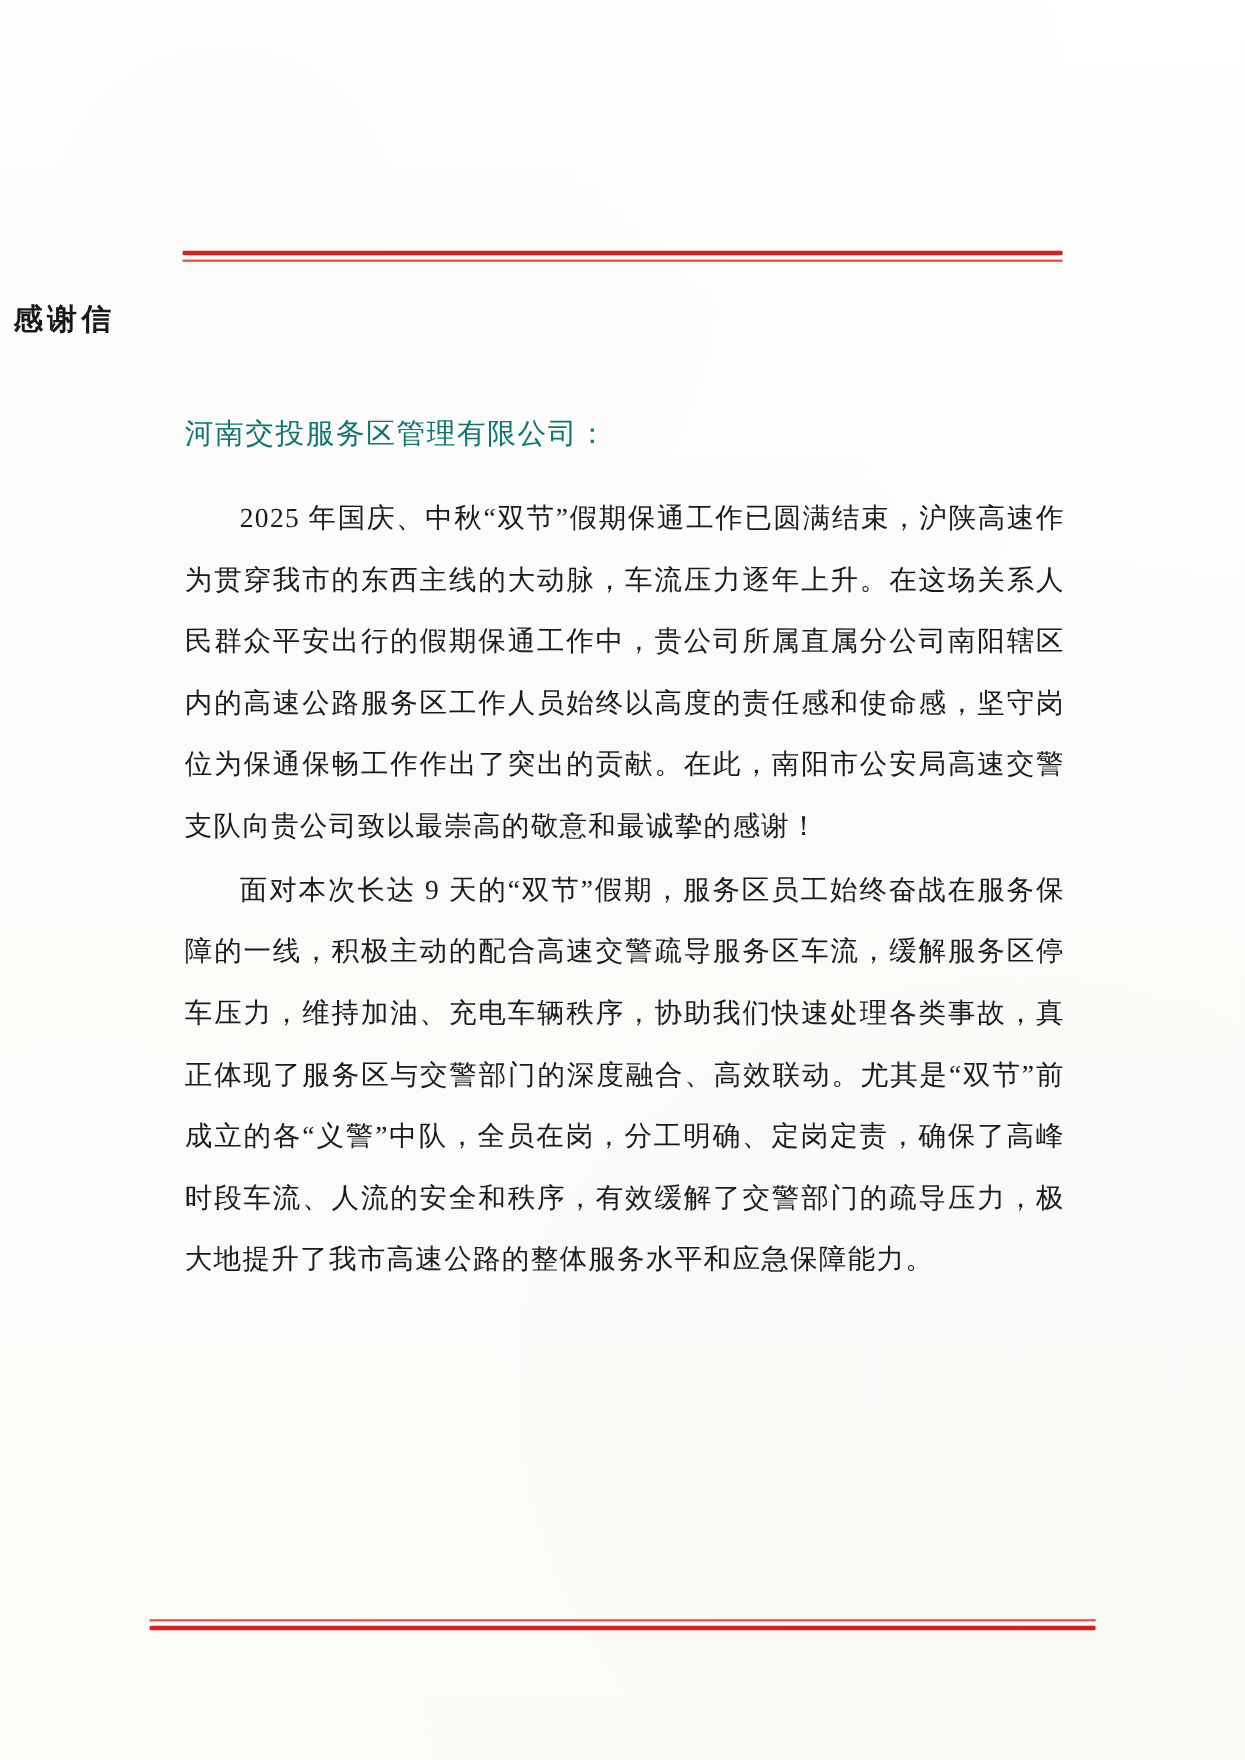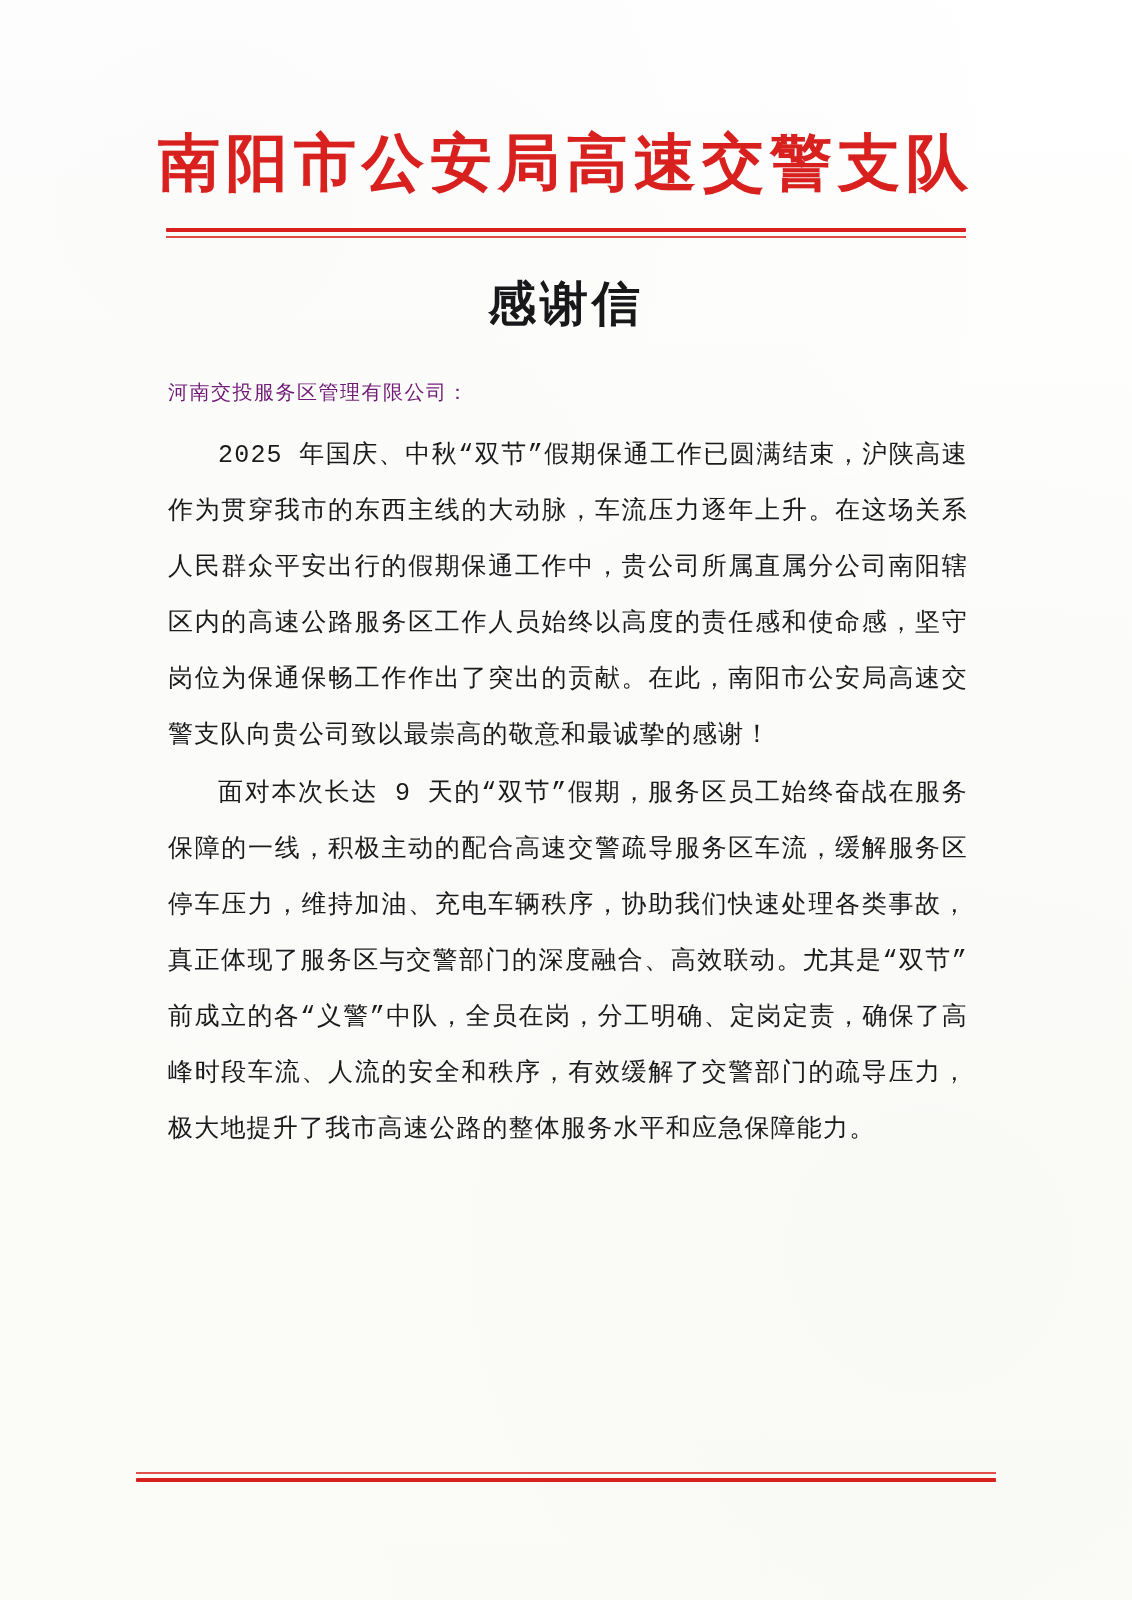--- a/index.html
+++ b/index.html
@@ -64,51 +64,50 @@
     height: 2px;
     background: #e04b46;
     margin-top: 4px;
   }
 
   .doc-title {
     position: absolute;
     top: 272px;
     left: 0;
     right: 0;
-    text-align: center;
-    font-size: 48px;
+    font-size: 27px;
     font-weight: 700;
     letter-spacing: 4px;
     color: #18181a;
     font-family: "Liberation Sans", "DejaVu Sans", sans-serif;
+    padding-left: 12px;
   }
 
   .body-area {
     position: absolute;
     top: 382px;
     left: 168px;
     width: 800px;
   }
   .salutation {
-    font-size: 20px;
+    font-size: 26px;
     line-height: 1.0;
     letter-spacing: 1.5px;
-    color: #701a75;
-    margin-bottom: 26px;
+    color: #0f766e;
+    margin-bottom: 36px;
   }
   p.para {
     font-size: 25px;
     line-height: 56px;
     letter-spacing: 1.2px;
     text-align: justify;
     text-justify: inter-ideograph;
     text-indent: 2em;
     margin: 0 0 2px 0;
     color: #1b1b1d;
-    font-family: Liberation Mono, monospace;
   }
 
   .footer-rules {
     position: absolute;
     left: 136px;
     right: 136px;
     bottom: 118px;
   }
   .footer-rules .rule-thin {
     height: 2px;
@@ -118,23 +117,20 @@
   .footer-rules .rule-thick {
     height: 4px;
     background: #d8211f;
   }
 </style>
 </head>
 <body>
 
 <div class="page">
 
-  <div class="letterhead">
-    <div class="letterhead-title">南阳市公安局高速交警支队</div>
-  </div>
 
   <div class="rule-group">
     <div class="rule-thick"></div>
     <div class="rule-thin"></div>
   </div>
 
   <div class="doc-title">感谢信</div>
 
   <div class="body-area">
     <div class="salutation">河南交投服务区管理有限公司：</div>

